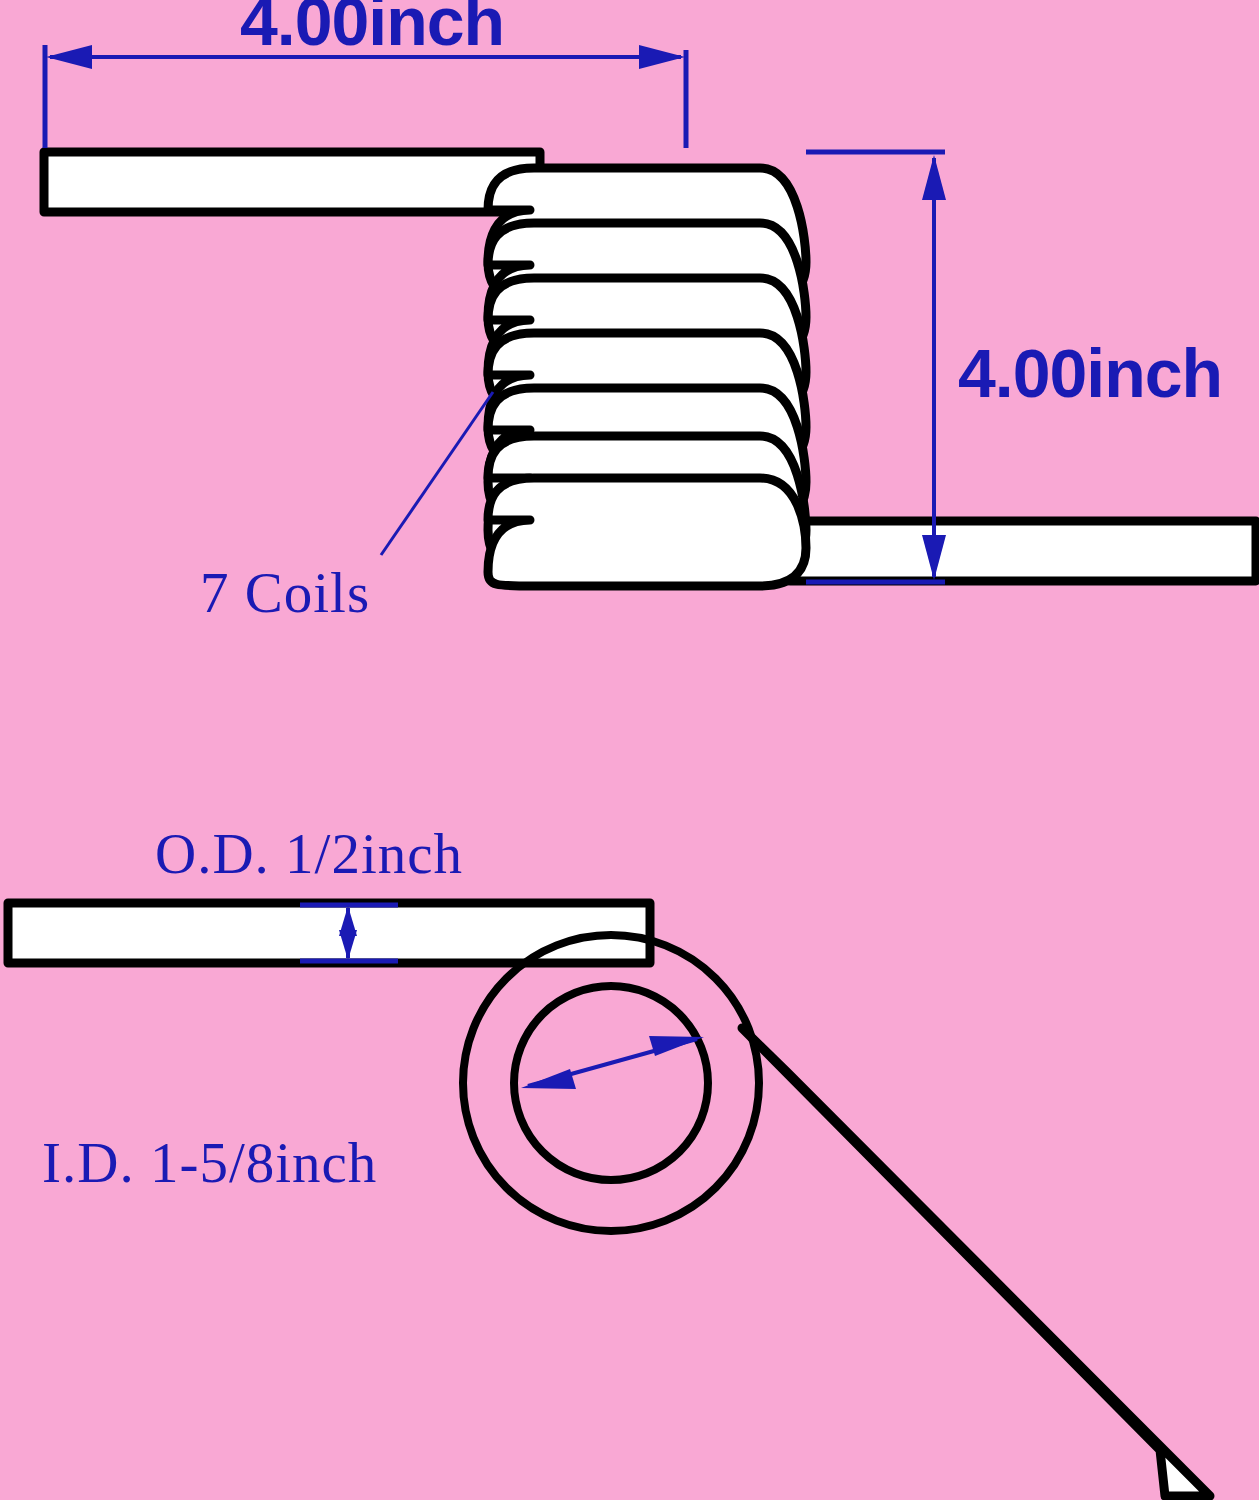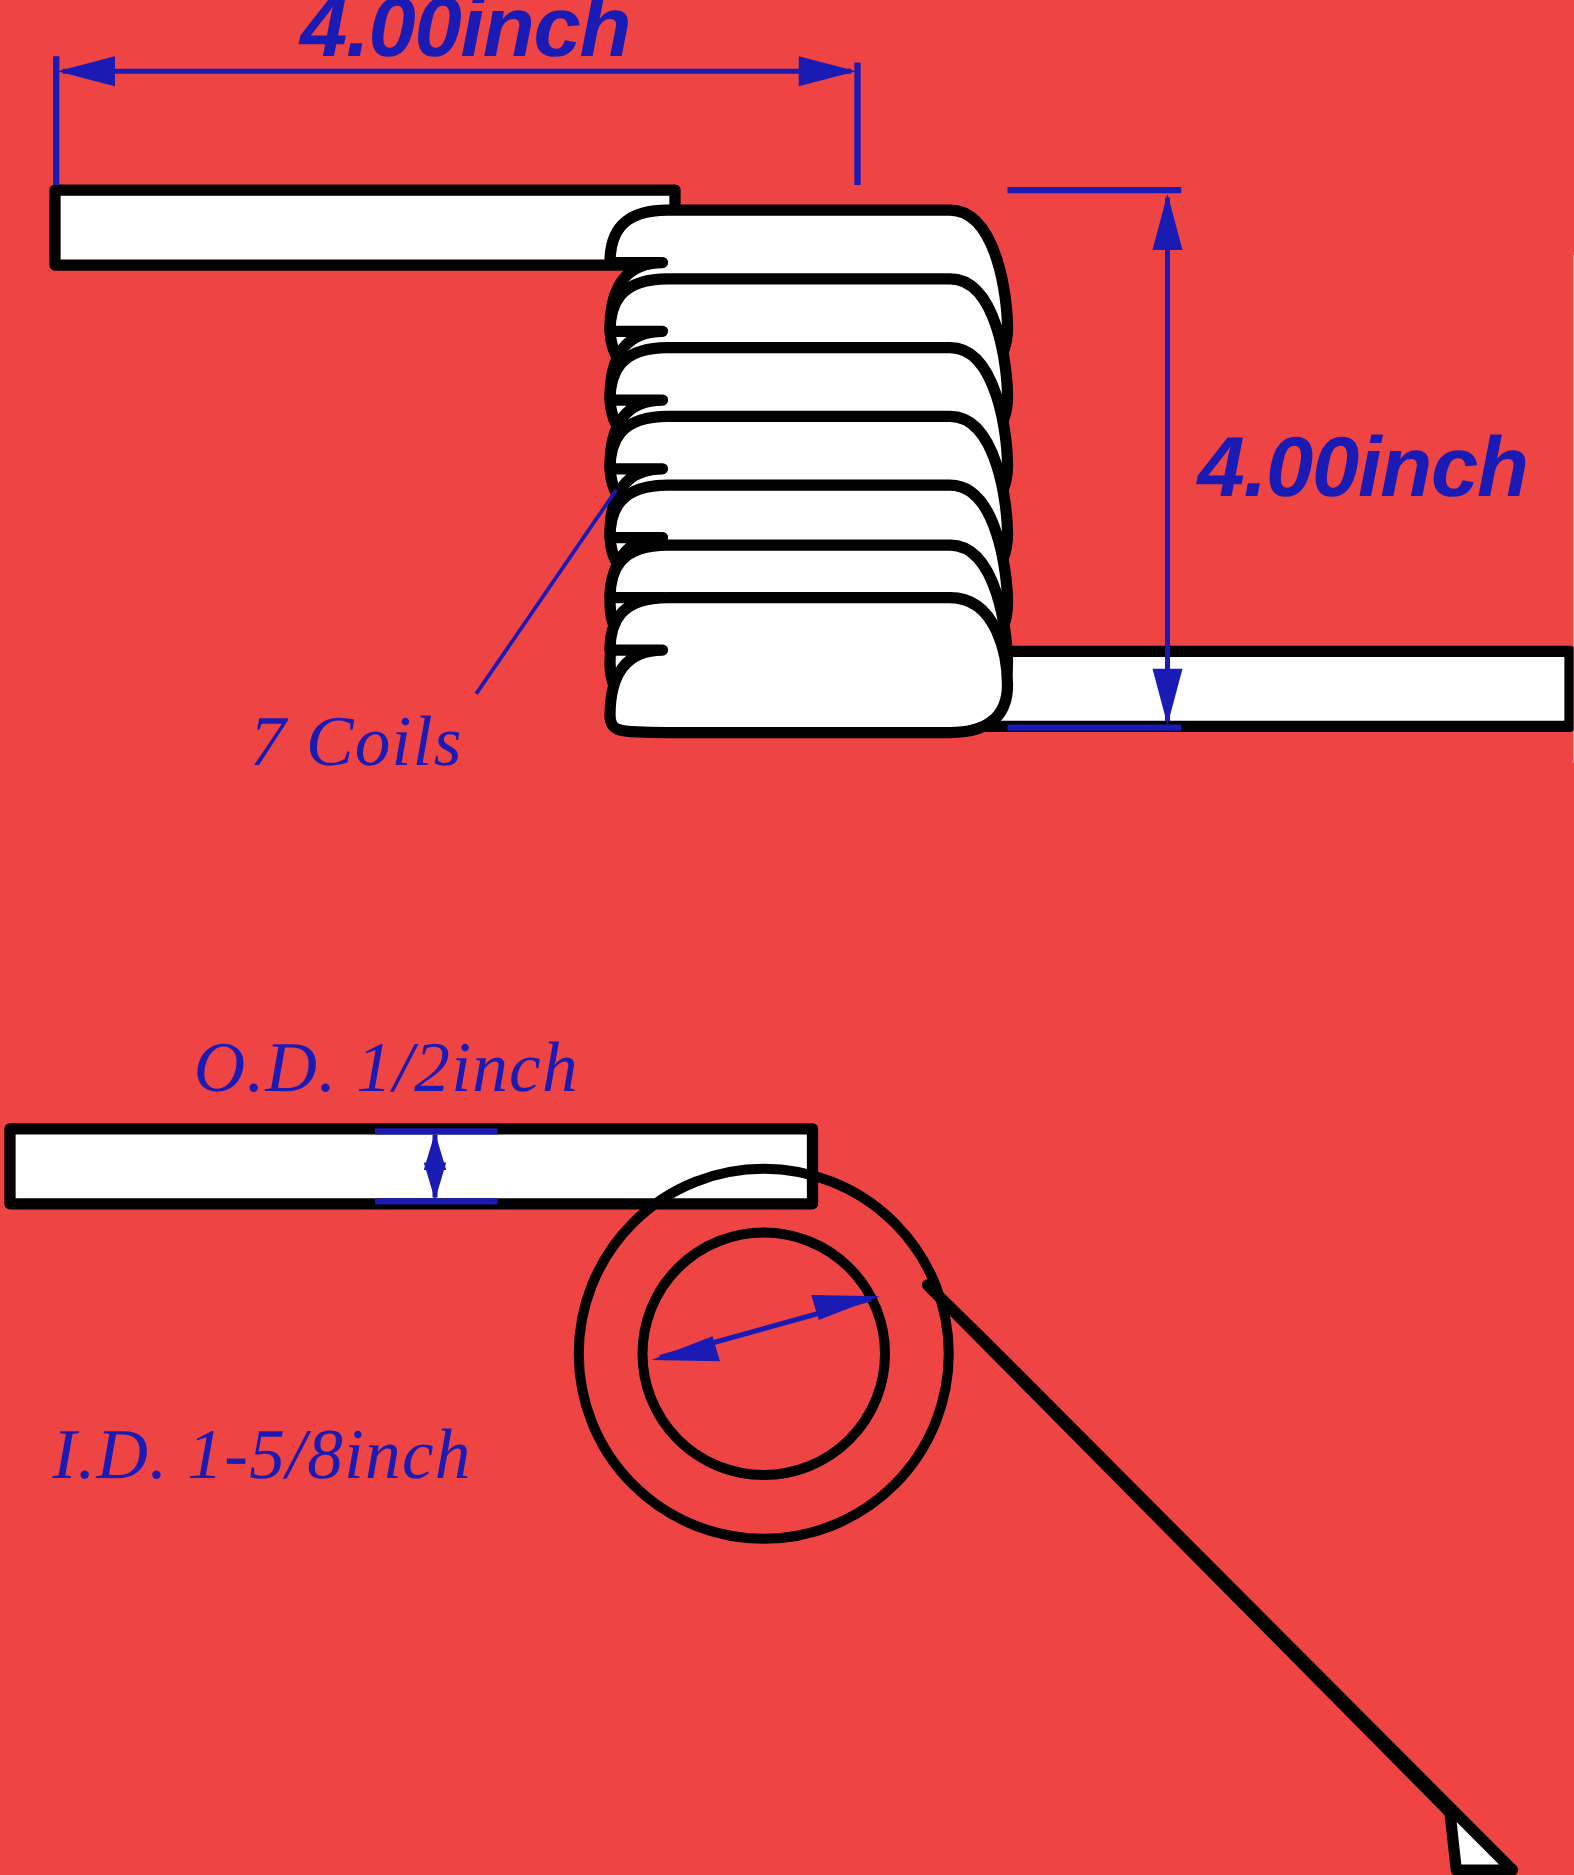--- a/index.html
+++ b/index.html
@@ -10,22 +10,21 @@
   body {
     width: 1259px;
     height: 1500px;
     font-family: "Liberation Sans", sans-serif;
     overflow: hidden;
   }
   #drawing-root {
     position: relative;
     width: 1259px;
     height: 1500px;
-    background: #ef4444;
-    font-style: italic;
+    background: #f9a8d4;
   }
   svg.sheet {
     display: block;
     width: 1259px;
     height: 1500px;
   }
   .wire {
     fill: #ffffff;
     stroke: #000000;
     stroke-width: 9;

